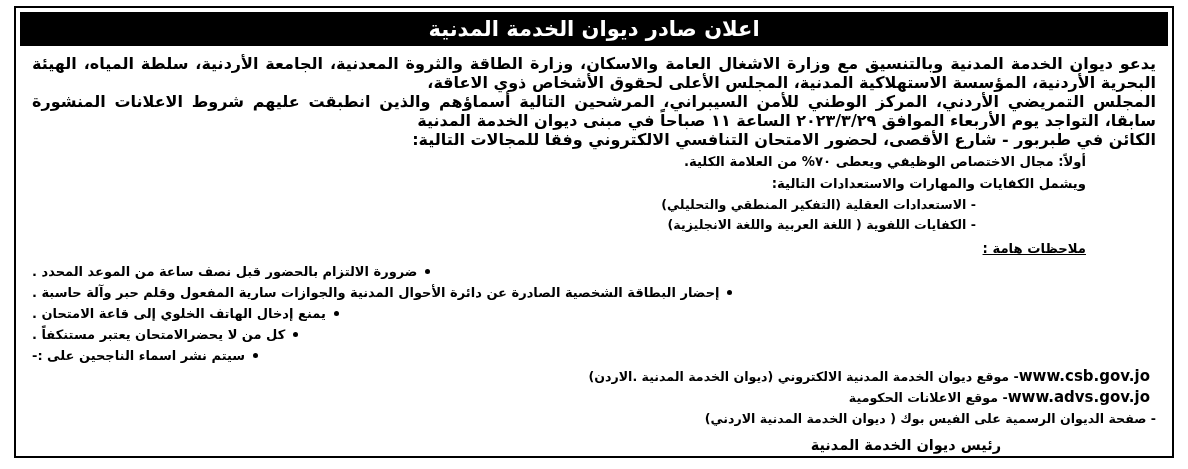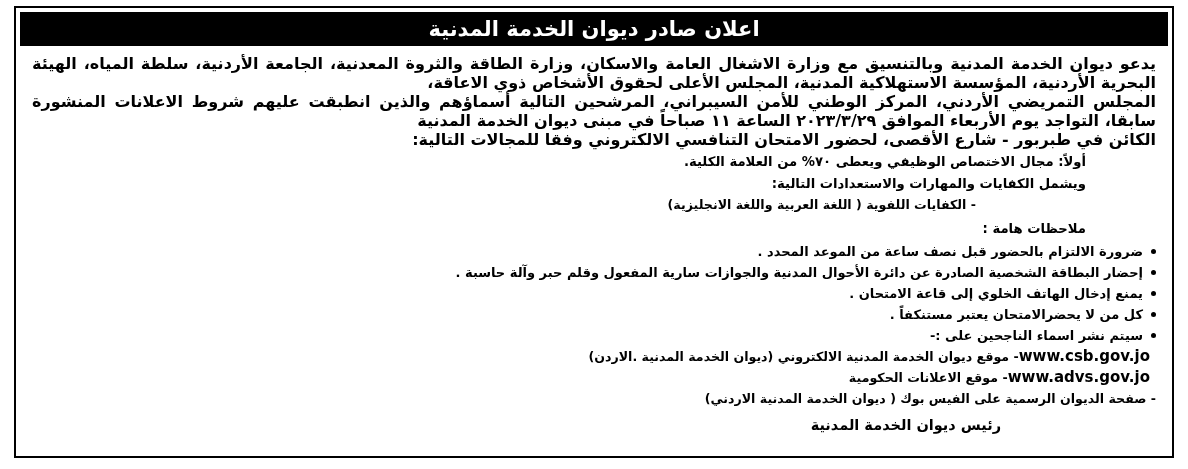--- a/index.html
+++ b/index.html
@@ -75,32 +75,33 @@
     font-weight: bold;
     color: #000000;
     line-height: 20px;
     padding-right: 180px;
   }
   .notes-title {
     font-size: 13.2px;
     font-weight: bold;
     line-height: 22px;
     margin-top: 3px;
+    text-decoration: underline;
   }
   ul.bullets {
     list-style: none;
     margin: 0;
     padding: 0;
   }
   ul.bullets li {
     font-size: 13px;
     font-weight: bold;
     color: #000000;
     line-height: 21px;
-    text-align: right;
+    text-align: left;
     position: relative;
   }
   ul.bullets li .bullet-dot {
     display: inline-block;
     width: 5px;
     height: 5px;
     background: #000000;
     border-radius: 50%;
     vertical-align: middle;
     margin-left: 8px;
@@ -148,20 +149,21 @@
 
       <div class="para">
         <span class="para-line">يدعو ديوان الخدمة المدنية وبالتنسيق مع وزارة الاشغال العامة والاسكان، وزارة الطاقة والثروة المعدنية، الجامعة الأردنية، سلطة المياه، الهيئة البحرية الأردنية، المؤسسة الاستهلاكية المدنية، المجلس الأعلى لحقوق الأشخاص ذوي الاعاقة،</span>
         <span class="para-line">المجلس التمريضي الأردني، المركز الوطني للأمن السيبراني، المرشحين التالية أسماؤهم والذين انطبقت عليهم شروط الاعلانات المنشورة سابقا، التواجد يوم الأربعاء الموافق ٢٠٢٣/٣/٢٩ الساعة ١١ صباحاً في مبنى ديوان الخدمة المدنية</span>
         <span class="para-line">الكائن في طبربور - شارع الأقصى، لحضور الامتحان التنافسي الالكتروني وفقا للمجالات التالية:</span>
       </div>
 
       <div class="section-line indent-1">أولاً: مجال الاختصاص الوظيفي ويعطى ٧٠% من العلامة الكلية.</div>
       <div class="section-line indent-1">ويشمل الكفايات والمهارات والاستعدادات التالية:</div>
 
+      <div class="dash-line">- الاستعدادات العقلية (التفكير المنطقي والتحليلي)</div>
       <div class="dash-line">- الكفايات اللفوية ( اللغة العربية واللغة الانجليزية)</div>
 
       <div class="section-line notes-title indent-1">ملاحظات هامة :</div>
 
       <ul class="bullets">
         <li><span class="bullet-dot"></span><span>ضرورة الالتزام بالحضور قبل نصف ساعة من الموعد المحدد .</span></li>
         <li><span class="bullet-dot"></span><span>إحضار البطاقة الشخصية الصادرة عن دائرة الأحوال المدنية والجوازات سارية المفعول وقلم حبر وآلة حاسبة .</span></li>
         <li><span class="bullet-dot"></span><span>يمنع إدخال الهاتف الخلوي إلى قاعة الامتحان .</span></li>
         <li><span class="bullet-dot"></span><span>كل من لا يحضرالامتحان يعتبر مستنكفاً .</span></li>
         <li><span class="bullet-dot"></span><span>سيتم نشر اسماء الناجحين على :-</span></li>

